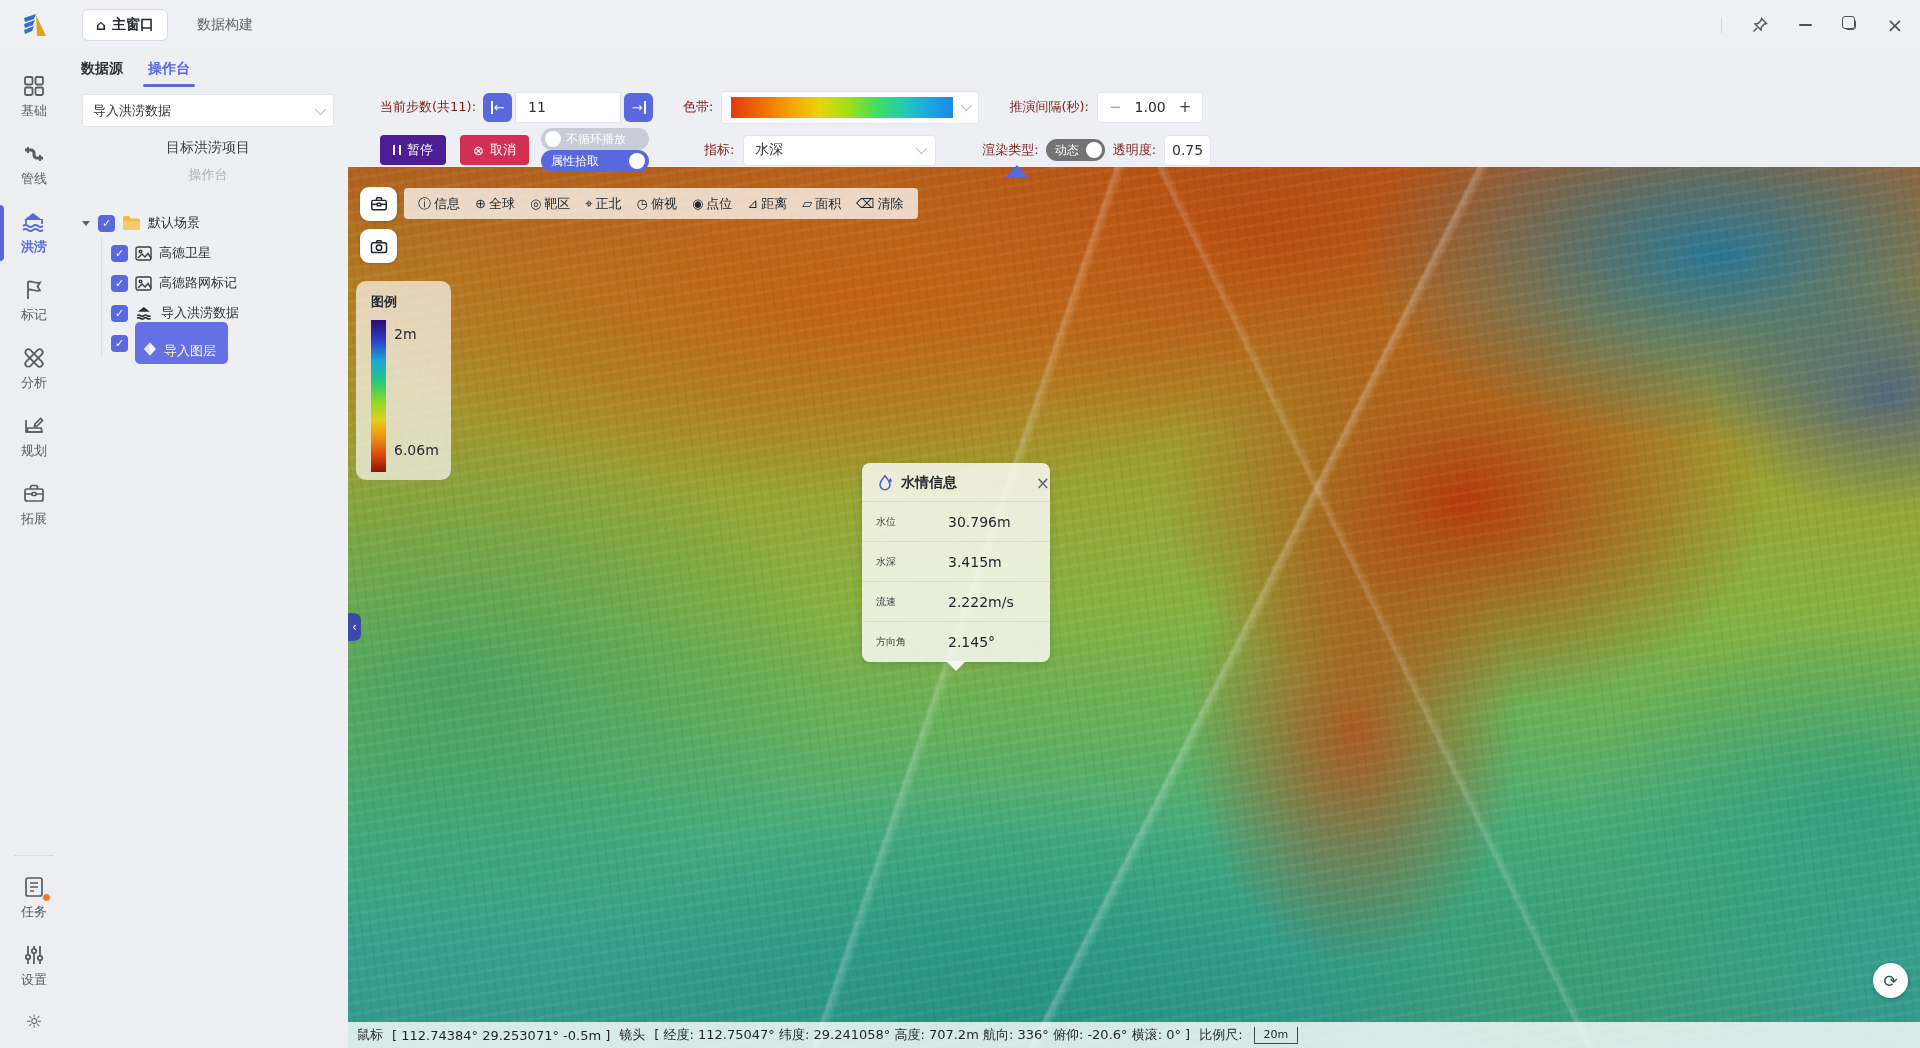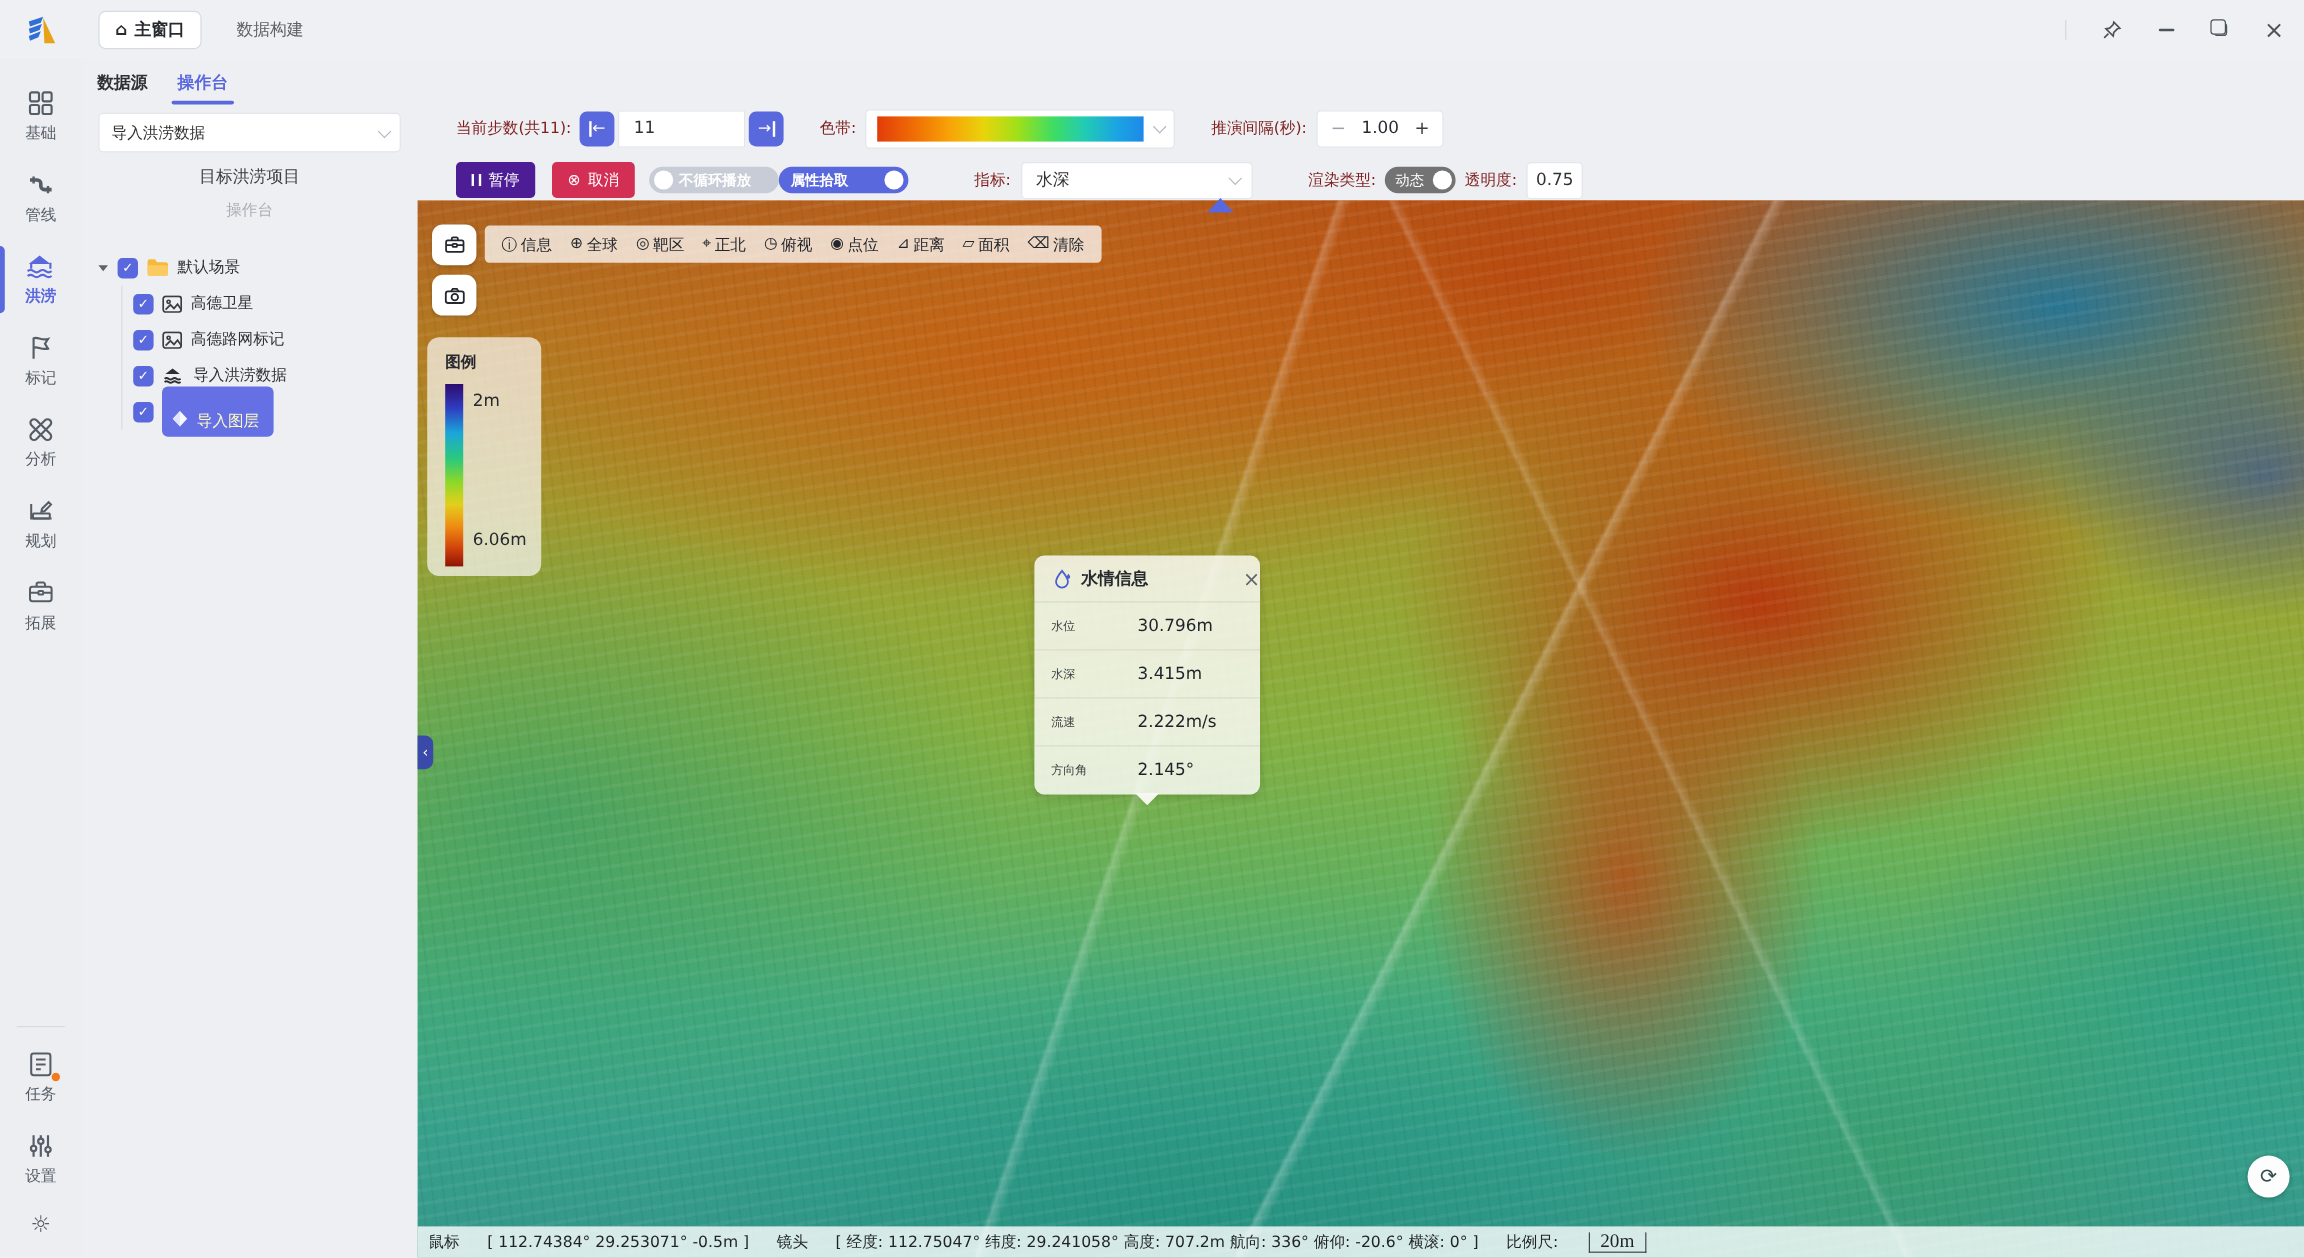--- a/index.html
+++ b/index.html
@@ -74,21 +74,21 @@
   .stepper { height:31px; background:#fff; border:1px solid #e2e5ea; border-radius:4px; display:flex; align-items:center; gap:13px; padding:0 11px; margin-left:8px; }
   .stepper .sgn { color:#9ba0a8; font-size:15px; cursor:pointer; }
   .stepper .sgn.plus { color:#3a3d42; }
   .stepper .val { font-size:14px; color:#26292e; }
   .gap30 { width:30px; } .gap55 { width:55px; } .gap46 { width:46px; } .gap8 { width:8px; }
   .act-btn { height:30px; border-radius:4px; color:#fff; font-size:13px; display:flex; align-items:center; gap:6px; padding:0 13px; cursor:pointer; }
   .btn-pause { background:#4c1d95; }
   .btn-cancel { background:#d32f55; margin-left:14px; }
   .pause-ic { width:8px; height:10px; border-left:2px solid #fff; border-right:2px solid #fff; }
   .cancel-ic { font-size:13px; line-height:1; }
-  .toggle-stack { display:flex; flex-direction:row; gap:0; margin-left:12px; position:relative; z-index:6;font-weight:bold; }
+  .toggle-stack { display:flex; flex-direction:column; gap:0; margin-left:12px; position:relative; z-index:6; }
   .pill { height:22px; border-radius:11px; display:flex; align-items:center; color:#fff; font-size:12px; padding:0 4px; cursor:pointer; width:108px; }
   .pill-off { background:#c7ccd6; }
   .pill-off .knob { margin-right:5px; }
   .pill-on { background:#5a68dd; justify-content:space-between; padding-left:10px; }
   .knob { width:16px; height:16px; border-radius:50%; background:#fff; flex-shrink:0; }
   .dd { width:193px; height:31px; background:#fff; border:1px solid #e2e5ea; border-radius:4px; display:flex; align-items:center; justify-content:space-between; padding:0 11px; font-size:14px; margin-left:9px; cursor:pointer; }
   .mini-toggle { width:59px; height:22px; border-radius:11px; background:#737373; color:#fff; font-size:12px; display:flex; align-items:center; justify-content:space-between; padding:0 3px 0 9px; margin-left:7px; cursor:pointer; }
   .op-box { width:47px; height:31px; background:#fff; border:1px solid #e2e5ea; border-radius:4px; display:flex; align-items:center; justify-content:center; font-size:14px; margin-left:8px; }
 
   
@@ -128,22 +128,22 @@
   .popup-close { font-size:17px; color:#5f6368; cursor:pointer; line-height:1; }
   .popup-row { display:flex; align-items:center; padding:0 14px; height:40px; border-bottom:1px solid rgba(0,0,0,.07); }
   .popup-row:last-child { border-bottom:none; }
   .popup-row .pl { width:72px; font-size:10px; color:#3a3d42; }
   .popup-row .pv { font-size:14px; color:#1f2329; }
 
   .collapse-handle { position:absolute; left:0; top:446px; width:13px; height:28px; background:#3b49a8; border-radius:0 7px 7px 0; color:#fff; display:flex; align-items:center; justify-content:center; font-size:12px; cursor:pointer; }
   .top-triangle { position:absolute; left:658px; top:-2px; width:0; height:0; border-left:11px solid transparent; border-right:11px solid transparent; border-bottom:12px solid #5a68dd; cursor:pointer; }
   .refresh-btn { position:absolute; right:12px; bottom:50px; width:35px; height:35px; border-radius:50%; background:#fdfdfd; box-shadow:0 1px 4px rgba(0,0,0,.25); display:flex; align-items:center; justify-content:center; font-size:17px; color:#33504f; cursor:pointer; }
 
-  .statusbar { position:absolute; left:0; right:0; bottom:0; height:26px; background:rgba(255,255,255,.8); display:flex; align-items:center; gap:23px; padding-left:9px; font-size:13px; color:#1f2329; white-space:nowrap; }
-  .scale-box { border:1px solid #41464d; border-top:none; padding:0 9px 1px; margin-left:2px; font-size:16px; line-height:15px;font-family:Liberation Serif, serif; }
+  .statusbar { position:absolute; left:0; right:0; bottom:0; height:26px; background:rgba(255,255,255,.8); display:flex; align-items:center; gap:9px; padding-left:9px; font-size:13px; color:#1f2329; white-space:nowrap; }
+  .scale-box { border:1px solid #41464d; border-top:none; padding:0 9px 1px; margin-left:2px; font-size:11px; line-height:15px; }
 </style>
 </head>
 <body>
 
 <div class="titlebar">
   <span class="logo">
     <svg width="30" height="26" viewBox="0 0 30 26">
       <polygon points="2,6 14,2 12,7 3,10" fill="#2f6fd6"></polygon>
       <polygon points="2,12 13,8 11,13 3,16" fill="#2f6fd6"></polygon>
       <polygon points="2,18 12,14 10,19 3,22" fill="#2f6fd6"></polygon>

